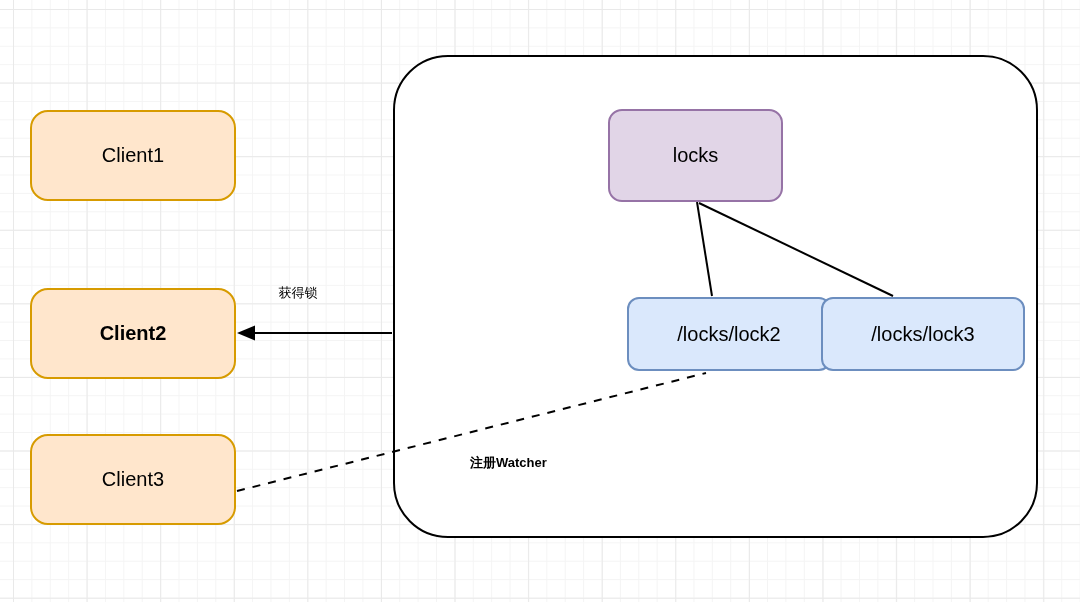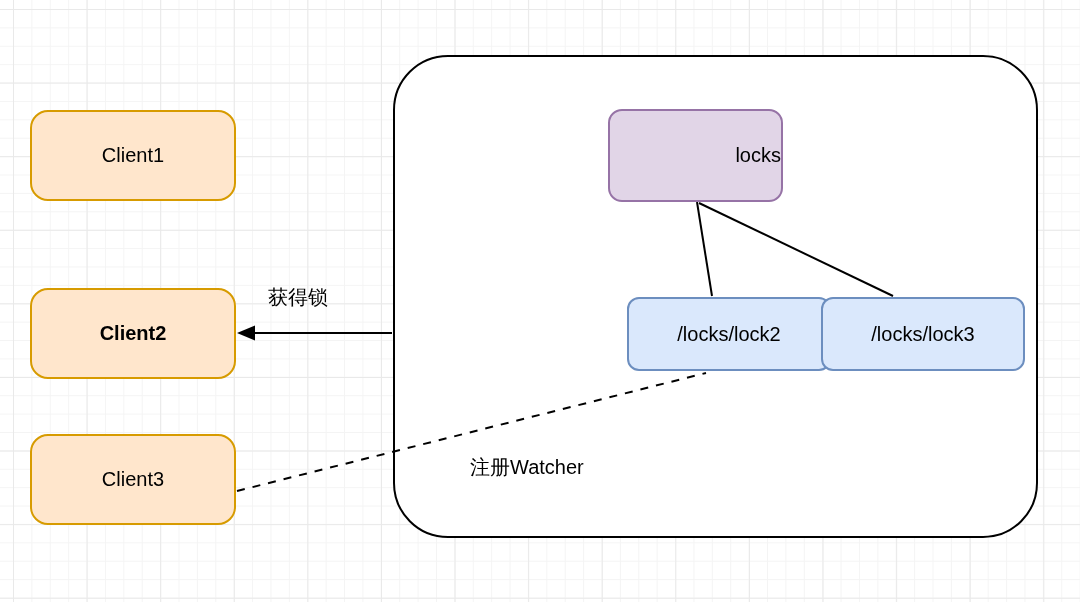--- a/index.html
+++ b/index.html
@@ -58,21 +58,20 @@
   }
   .root-node {
     left: 608px;
     top: 109px;
     width: 175px;
     height: 93px;
     background: #e1d5e7;
     border: 2px solid #9673a6;
     border-radius: 14px;
     z-index: 3;
-    justify-content: flex-end;
   }
   .lock-node {
     top: 297px;
     width: 204px;
     height: 74px;
     background: #dae8fc;
     border: 2px solid #6c8ebf;
     border-radius: 12px;
     z-index: 3;
   }
@@ -80,27 +79,27 @@
   #lock3 { left: 813px; margin-left: 8px; }
   .edges-svg {
     position: absolute;
     left: 0;
     top: 0;
     z-index: 2;
     pointer-events: none;
   }
   .edge-label {
     position: absolute;
-    font-size: 20px;
+    font-size: 13px;
     color: #000000;
     white-space: nowrap;
     z-index: 4;
   }
   #label-acquire { left: 253px; top: 284px; width: 90px; text-align: center; }
-  #label-watcher { left: 470px; top: 454px; }
+  #label-watcher { left: 470px; top: 454px; font-weight: bold; }
 </style>
 </head>
 <body>
 
 <div class="canvas">
 
   <div class="zk-container"></div>
 
   <svg class="edges-svg" width="1080" height="602" viewBox="0 0 1080 602">
 

